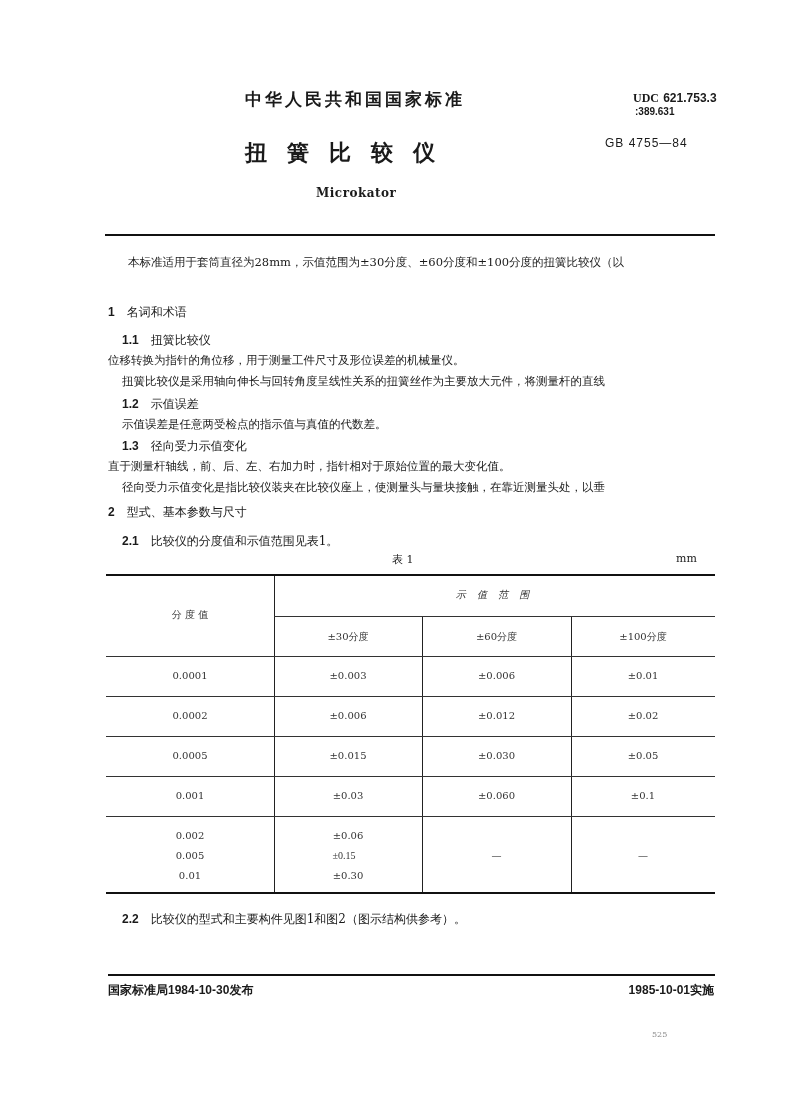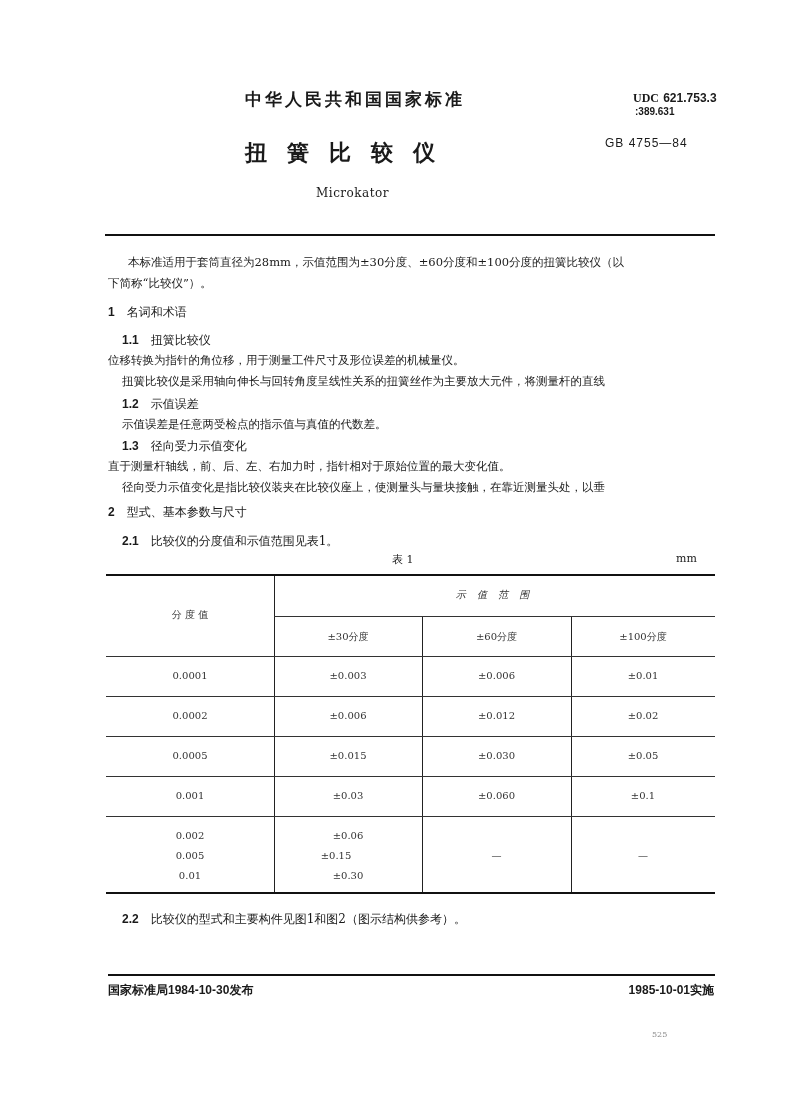--- a/index.html
+++ b/index.html
@@ -7,21 +7,21 @@
     width: 800px; height: 1107px; position: relative; overflow: hidden;
     font-family: "DejaVu Serif", "Liberation Serif", serif;
     color: #1a1a1a;
   }
   .abs { position: absolute; }
   .sans { font-family: "DejaVu Sans", "Liberation Sans", sans-serif; }
   .mono-bold { font-family: "Liberation Sans", "DejaVu Sans", sans-serif; font-weight: bold; }
 
   .nat-std { left: 245px; top: 88px; font-size: 17px; font-weight: bold; letter-spacing: 3px; }
   .title { left: 245px; top: 138px; font-size: 22px; font-weight: bold; letter-spacing: 20px; }
-  .subtitle { left: 316px; top: 186px; font-size: 12px; font-weight: normal; letter-spacing: 0.5px; }
+  .subtitle { left: 316px; top: 186px; font-size: 12px; font-weight: bold; letter-spacing: 0.5px; }
 
   .udc { left: 605px; top: 92px; font-size: 12px; font-weight: bold; line-height: 13px; }
   .udc .udc-label { font-family: "Liberation Serif", serif; margin-left: 28px; }
   .udc .udc-sub { padding-left: 30px; font-size: 10px; display: block; }
   .gb { left: 605px; top: 136px; font-size: 12px; font-weight: normal; letter-spacing: 1px; }
 
   .rule { position: absolute; height: 0; border-top: 2px solid #111; }
 
   .para { font-size: 11.5px; line-height: 21px; }
   .sec-head { font-size: 12px; font-weight: normal; }
@@ -50,21 +50,20 @@
   <span class="udc-label">UDC</span>
   <span class="mono-bold">621.753.3</span>
   <span class="udc-sub mono-bold">:389.631</span>
 </div>
 <div class="abs gb mono-bold">GB 4755—84</div>
 
 <div class="rule" style="left:105px; top:234px; width:610px;"></div>
 
 <div class="abs para" style="left:108px; top:252px; width:610px;">
   <div style="text-indent:20px;">本标准适用于套筒直径为28mm，示值范围为±30分度、±60分度和±100分度的扭簧比较仪（以</div>
-  <div>下简称“比较仪”）。</div>
 </div>
 
 <div class="abs sec-head" style="left:108px; top:304px;">
   <span class="sec-num">1</span><span class="sans">名词和术语</span>
 </div>
 
 <div class="abs sec-head" style="left:122px; top:332px;">
   <span class="sec-num">1.1</span><span>扭簧比较仪</span>
 </div>
 <div class="abs para" style="left:108px; top:350px; width:612px;">
@@ -134,21 +133,21 @@
 
   <div class="cell" style="left:0; top:214px; width:168px;">0.001</div>
   <div class="cell" style="left:168px; top:214px; width:148px;">±0.03</div>
   <div class="cell" style="left:316px; top:214px; width:149px;">±0.060</div>
   <div class="cell" style="left:465px; top:214px; width:144px;">±0.1</div>
 
   <div class="cell" style="left:0; top:254px; width:168px;">0.002</div>
   <div class="cell" style="left:0; top:274px; width:168px;">0.005</div>
   <div class="cell" style="left:0; top:294px; width:168px;">0.01</div>
   <div class="cell" style="left:168px; top:254px; width:148px;">±0.06</div>
-  <div class="cell" style="left:156px; top:274px; width:148px;">±0.15</div>
+  <div class="cell" style="left:164px; top:274px; width:148px;font-family:Liberation Serif, serif;">±0.15</div>
   <div class="cell" style="left:168px; top:294px; width:148px;">±0.30</div>
   <div class="cell" style="left:316px; top:274px; width:149px;">—</div>
   <div class="cell" style="left:465px; top:274px; width:144px;">—</div>
 </div>
 
 <div class="abs sec-head" style="left:122px; top:911px;">
   <span class="sec-num">2.2</span><span>比较仪的型式和主要构件见图1和图2（图示结构供参考）。</span>
 </div>
 
 <div class="rule" style="left:108px; top:974px; width:607px;"></div>

